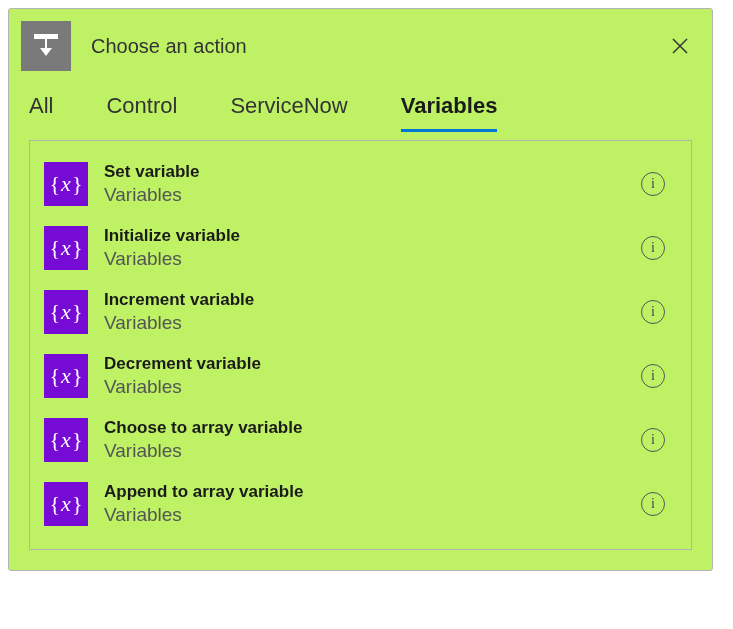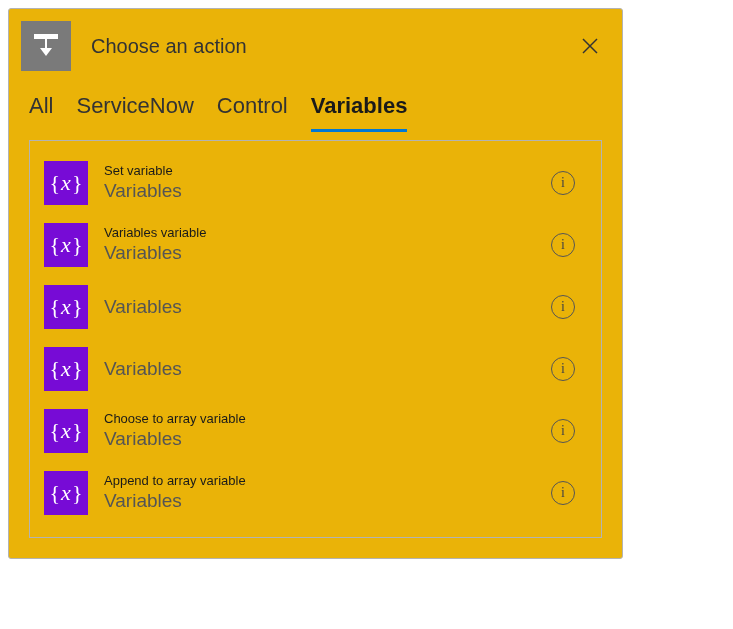--- a/index.html
+++ b/index.html
@@ -2,24 +2,24 @@
 <html><head>
   <meta charset="utf-8">
   <style>
     * { box-sizing: border-box; margin: 0; padding: 0; }
     body {
       font-family: 'Segoe UI', Tahoma, Geneva, Verdana, sans-serif;
       background: #ffffff;
       padding: 8px;
     }
     .dialog {
-      width: 615px;
+      width: 705px;
       border: 1px solid #b3b3b3;
       border-radius: 3px;
-      background: #eab308;
+      background: #bef264;
       padding: 0;
     }
     .header {
       display: flex;
       align-items: center;
       padding: 12px 16px 8px 12px;
       gap: 20px;
     }
     .header-icon {
       width: 50px;
@@ -40,21 +40,21 @@
       background: none;
       border: none;
       cursor: pointer;
       padding: 6px;
       display: flex;
       align-items: center;
       justify-content: center;
     }
     .tabs {
       display: flex;
-      gap: 23px;
+      gap: 53px;
       padding: 14px 20px 0 20px;
     }
     .tab {
       font-size: 22px;
       color: #333333;
       padding-bottom: 10px;
       cursor: pointer;
       border-bottom: 3px solid transparent;
       font-weight: 400;
     }
@@ -100,22 +100,22 @@
       margin-left: 1px;
     }
     .action-text {
       flex: 1;
       display: flex;
       flex-direction: column;
       gap: 0;
       line-height: 1.28;
     }
     .action-title {
-      font-size: 13px;
-      font-weight: 400;
+      font-size: 17px;
+      font-weight: 700;
       color: #1a1a1a;
     }
     .action-subtitle {
       font-size: 19px;
       font-weight: 400;
       color: #555555;
     }
     .info-btn {
       width: 24px;
       height: 24px;
@@ -151,56 +151,58 @@
     <button class="close-btn">
       <svg width="20" height="20" viewBox="0 0 20 20">
         <line x1="3" y1="3" x2="17" y2="17" stroke="#333333" stroke-width="1.5"></line>
         <line x1="17" y1="3" x2="3" y2="17" stroke="#333333" stroke-width="1.5"></line>
       </svg>
     </button>
   </div>
 
   <div class="tabs">
     <div class="tab">All</div>
+    <div class="tab">Control</div>
     <div class="tab">ServiceNow</div>
-    <div class="tab">Control</div>
     <div class="tab active">Variables</div>
   </div>
 
   <div class="content-panel">
 
     <div class="action-row">
       <div class="action-icon">x</div>
       <div class="action-text">
         <div class="action-title">Set variable</div>
         <div class="action-subtitle">Variables</div>
       </div>
       <button class="info-btn">i</button>
     </div>
 
     <div class="action-row">
       <div class="action-icon">x</div>
       <div class="action-text">
-        <div class="action-title">Variables variable</div>
-        <div class="action-subtitle">Variables</div>
-      </div>
-      <button class="info-btn">i</button>
-    </div>
-
-    <div class="action-row">
-      <div class="action-icon">x</div>
-      <div class="action-text">
-        <div class="action-subtitle">Variables</div>
-      </div>
-      <button class="info-btn">i</button>
-    </div>
-
-    <div class="action-row">
-      <div class="action-icon">x</div>
-      <div class="action-text">
+        <div class="action-title">Initialize variable</div>
+        <div class="action-subtitle">Variables</div>
+      </div>
+      <button class="info-btn">i</button>
+    </div>
+
+    <div class="action-row">
+      <div class="action-icon">x</div>
+      <div class="action-text">
+        <div class="action-title">Increment variable</div>
+        <div class="action-subtitle">Variables</div>
+      </div>
+      <button class="info-btn">i</button>
+    </div>
+
+    <div class="action-row">
+      <div class="action-icon">x</div>
+      <div class="action-text">
+        <div class="action-title">Decrement variable</div>
         <div class="action-subtitle">Variables</div>
       </div>
       <button class="info-btn">i</button>
     </div>
 
     <div class="action-row">
       <div class="action-icon">x</div>
       <div class="action-text">
         <div class="action-title">Choose to array variable</div>
         <div class="action-subtitle">Variables</div>

